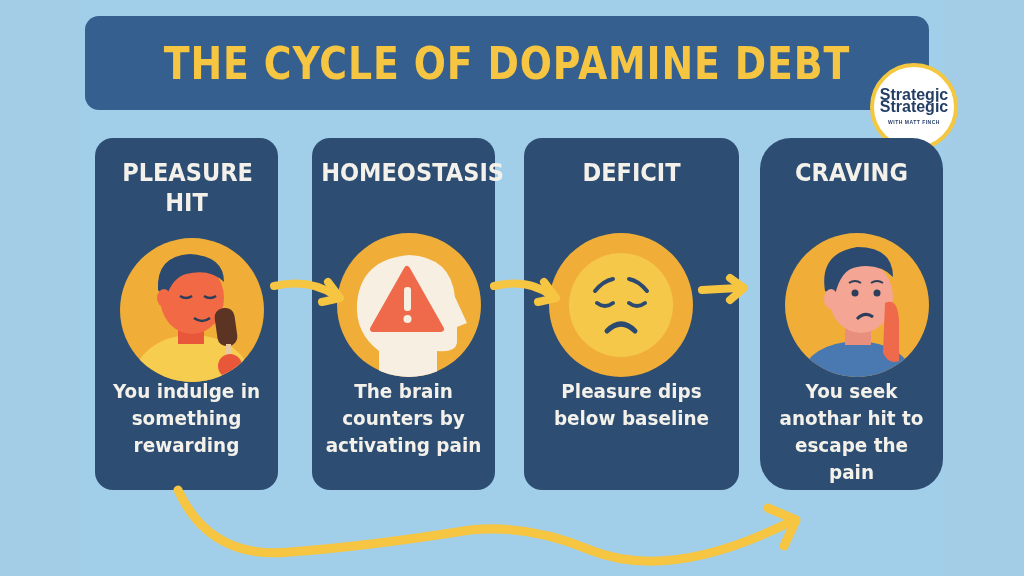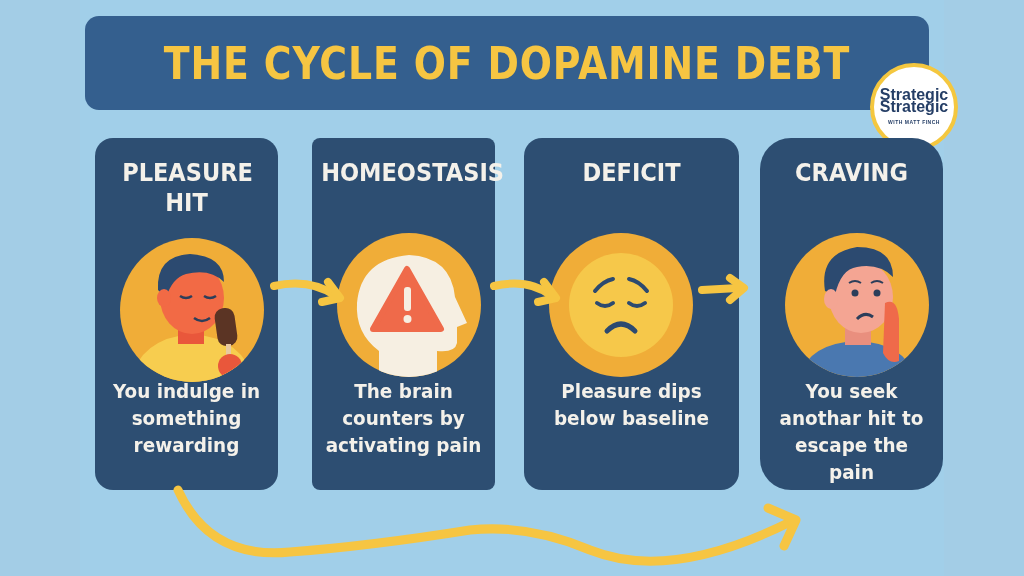--- a/index.html
+++ b/index.html
@@ -44,21 +44,21 @@
       <path d="M84 58 Q90 62 96 58" stroke="#2c3e5a" stroke-width="2.5" fill="none"></path>
       <path d="M74 80 Q82 86 90 80" stroke="#2c3e5a" stroke-width="2.5" fill="none"></path>
       <rect x="96" y="70" width="20" height="38" rx="9" fill="#5b3424" transform="rotate(-8 106 89)"></rect>
       <rect x="106" y="106" width="5" height="14" fill="#e8c9a0"></rect>
       <ellipse cx="110" cy="128" rx="12" ry="12" fill="#e9573b"></ellipse>
     </svg>
   </div>
   <div class="card-desc">You indulge in something rewarding</div>
 </div>
 
-<div class="card" style="left:312px;border-radius:8px;">
+<div class="card" style="left:312px;">
   <div class="card-title">HOMEOSTASIS</div>
   <div class="card-icon">
     <svg width="144" height="144" viewBox="0 0 144 144">
       <path d="M42 144 L42 118 Q18 100 20 70 Q24 26 72 22 Q114 24 118 64 L130 90 L120 94 L120 110 Q118 120 100 118 L100 144Z" fill="#f6efe2"></path>
       <path d="M70 36 L104 96 L36 96Z" fill="#ef6a4a" stroke="#ef6a4a" stroke-width="6" stroke-linejoin="round"></path>
       <rect x="67" y="54" width="7" height="24" rx="3" fill="#f6efe2"></rect>
       <circle cx="70.5" cy="86" r="4" fill="#f6efe2"></circle>
     </svg>
   </div>
   <div class="card-desc">The brain counters by activating pain</div>

